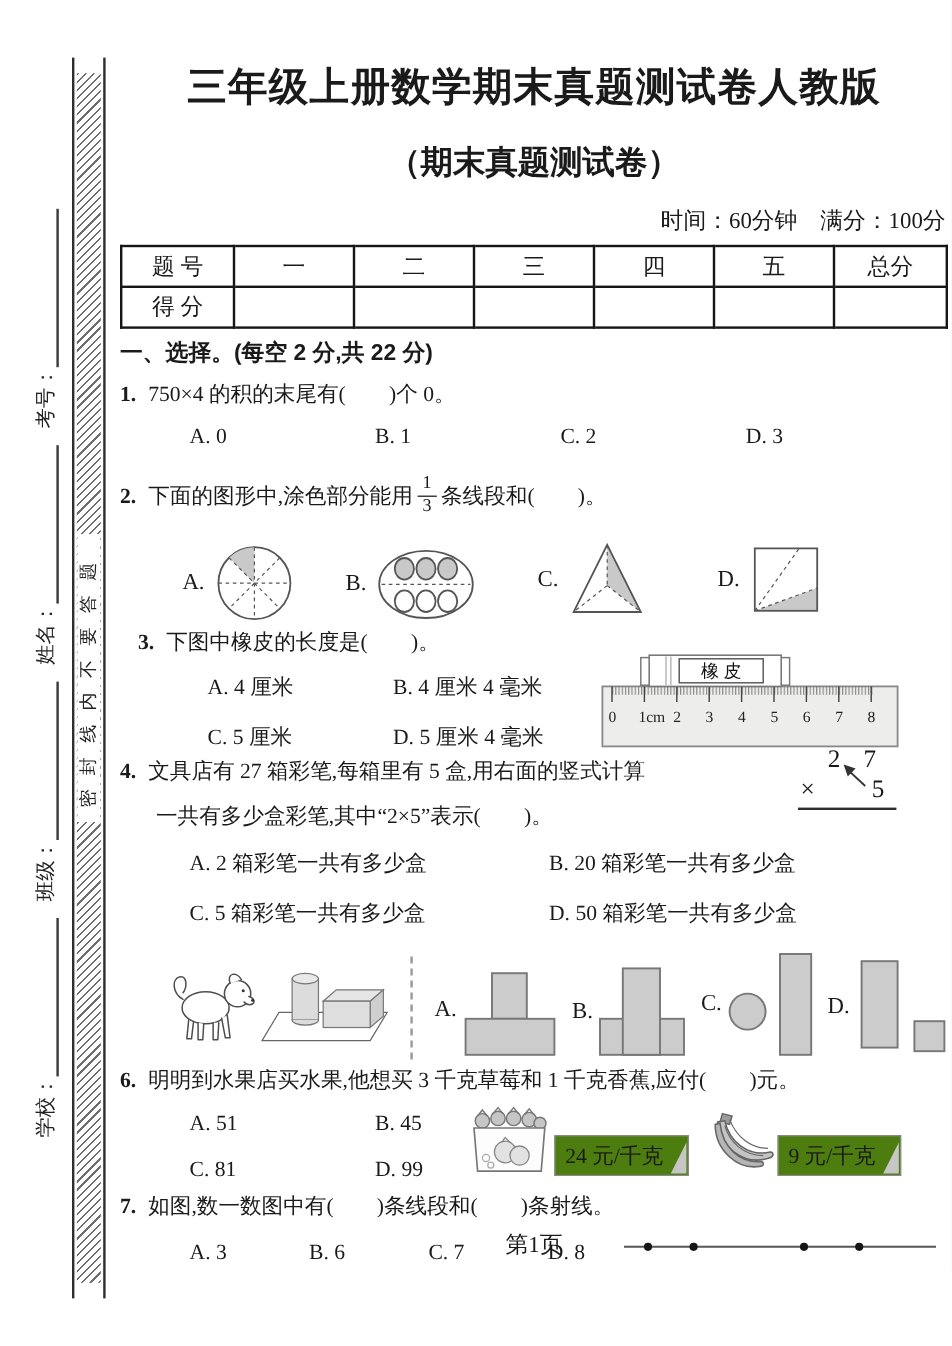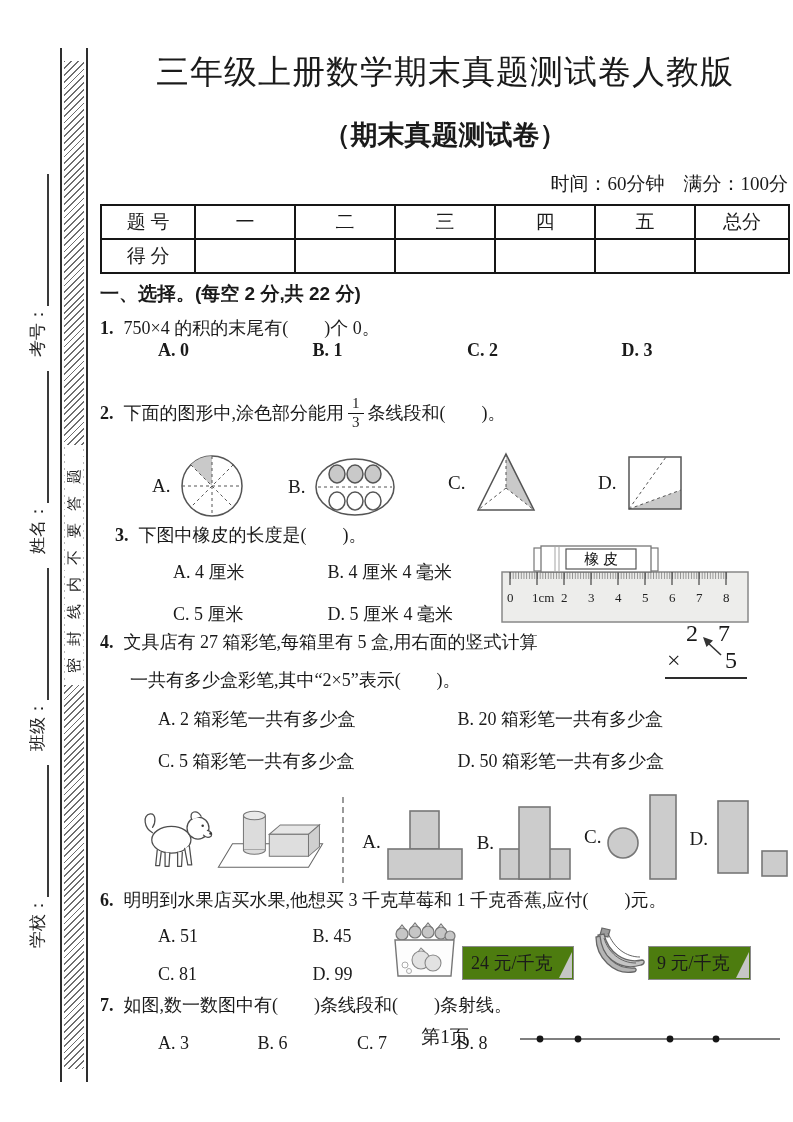--- a/index.html
+++ b/index.html
@@ -15,21 +15,21 @@
              white-space:nowrap;background:#fff;padding:0 12px;font-size:15px;letter-spacing:12px;color:#222;}
   .side-fields{position:absolute;left:36px;top:561px;width:1020px;height:26px;margin-left:-510px;margin-top:-13px;
                transform:rotate(-90deg);display:flex;justify-content:center;align-items:flex-end;gap:14px;
                font-size:17px;color:#222;}
   .field{display:flex;align-items:flex-end;}
   .field-blank{display:inline-block;width:132px;border-bottom:2px solid #3a3a3a;height:1.15em;}
 
   
   .main{position:absolute;left:100px;top:0;width:690px;height:1122px;}
   .abs{position:absolute;left:0;width:690px;}
-  .title{top:50px;text-align:center;font-size:33px;font-weight:normal;letter-spacing:1px;}
+  .title{top:50px;text-align:center;font-size:33px;font-weight:bold;letter-spacing:1px;}
   .subtitle{top:117px;text-align:center;font-size:27px;font-weight:bold;}
   .info{top:171px;text-align:right;font-size:19px;padding-right:2px;box-sizing:border-box;}
 
   table.score{position:absolute;top:204px;left:0;width:690px;border-collapse:collapse;table-layout:fixed;}
   table.score td{border:2px solid #161616;height:32px;text-align:center;font-size:19px;padding:0;}
   td.c0{width:92px;} td.c6{width:92px;}
 
   .section-heading{top:281px;font-size:19px;font-weight:bold;font-family:"Liberation Sans","DejaVu Sans",sans-serif;}
 
   .q{font-size:18px;}
@@ -55,21 +55,21 @@
   .shape-group{display:flex;align-items:center;gap:4px;}
 
   
   .fruit-wrap{position:absolute;display:flex;align-items:flex-end;}
   .price-tag{position:relative;border:1.5px solid #8a8a8a;background:#4d7c0f;font-size:18px;
              padding:4px 20px 4px 8px;margin-left:2px;white-space:nowrap;}
   .price-tag::after{content:"";position:absolute;right:1px;bottom:1px;width:0;height:0;
              border-left:13px solid transparent;border-bottom:26px solid #c6c6c6;}
 
   
-  .mult{position:absolute;left:565px;top:620px;width:82px;font-size:24px;}
+  .mult{position:absolute;left:565px;top:620px;width:82px;font-size:21px;}
   .mult-top{text-align:right;padding-right:10px;letter-spacing:7px;}
   .mult-row{display:flex;justify-content:space-between;padding:0 10px 3px 2px;border-bottom:2px solid #2d2d2d;}
   .mult-arrow{position:absolute;right:22px;top:16px;}
 
   .footer{top:1024px;text-align:center;font-size:19px;}
   svg{display:block;}
 </style>
 </head>
 <body>
 
@@ -127,21 +127,21 @@
       </tr>
     </tbody>
       </table>
 
     <div class="abs section-heading">一、选择。(每空 2 分,共 22 分)</div>
 
     <div class="abs q" style="top:316px;">
       <div class="q-line indent0" style="padding-left:38px;text-indent:-38px;">
         <span class="q-num">1.</span><span>750×4 的积的末尾有(　　)个 0。</span>
       </div>
-      <div class="opt-row" style="padding-left:58px;font-weight:bold;">
+      <div class="opt-row" style="margin-top:13px;padding-left:58px;">
         <span class="opt w150">A. 0</span>
         <span class="opt w150">B. 1</span>
         <span class="opt w150">C. 2</span>
         <span class="opt w150">D. 3</span>
       </div>
     </div>
 
     <div class="abs q" style="top:398px;">
       <div>
         <span class="q-num">2.</span><span>下面的图形中,涂色部分能用</span><span class="frac">

